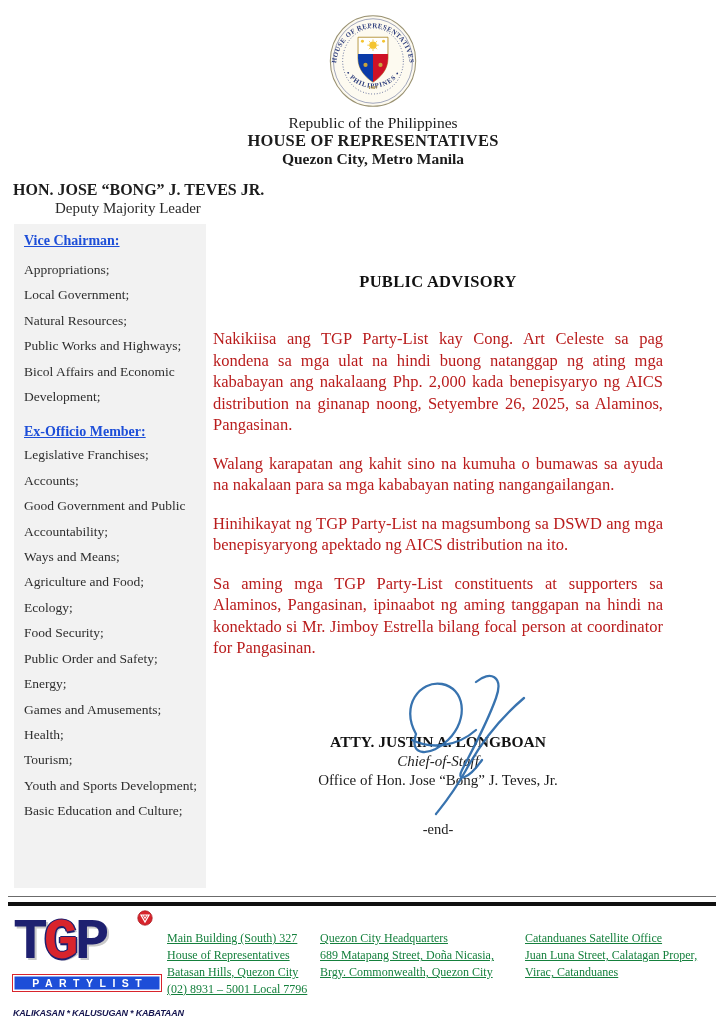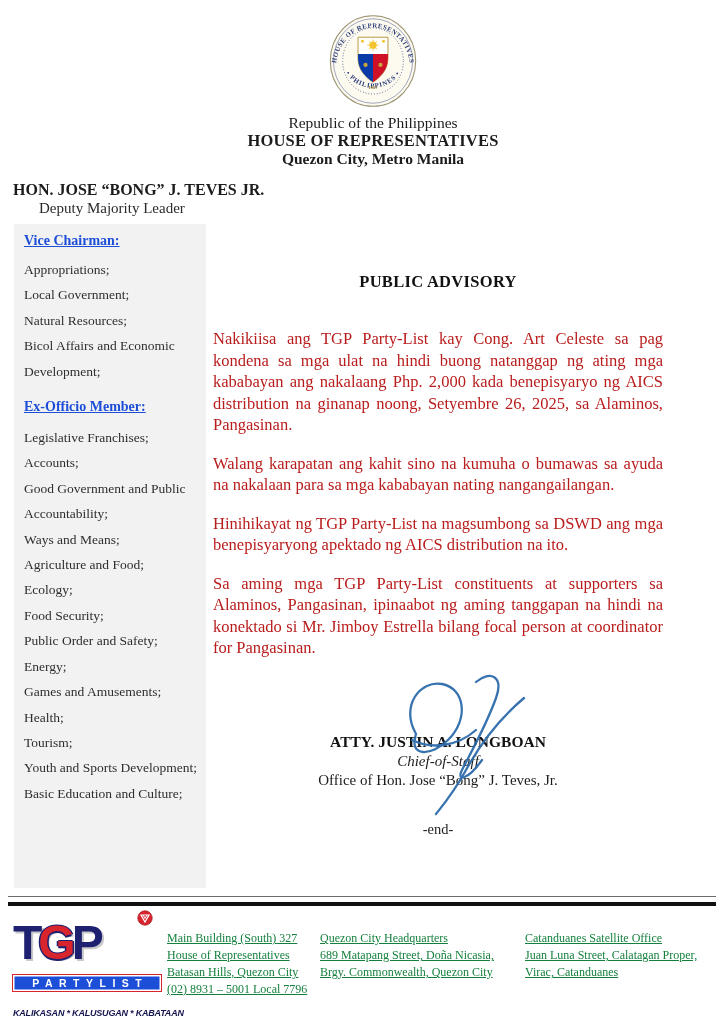--- a/index.html
+++ b/index.html
@@ -16,51 +16,51 @@
   
   .letterhead { position:absolute; left:24px; top:14px; width:698px; text-align:center; }
   .seal { display:block; margin:0 auto 6px auto; }
   .lh1 { font-size:15.5px; font-weight:400; line-height:18px; }
   .lh2 { font-size:16.5px; font-weight:700; line-height:18px; letter-spacing:.2px; }
   .lh3 { font-size:15.5px; font-weight:700; line-height:18px; }
 
   
   .official { position:absolute; left:13px; top:181px; }
   .off-name { font-size:16px; font-weight:700; line-height:18px; }
-  .off-title { font-size:15px; line-height:18px; margin-left:26px; color:#2a2a2a; }
+  .off-title { font-size:15px; line-height:18px; margin-left:42px; color:#2a2a2a; }
 
   
   .sidebar {
     position:absolute; left:14px; top:224px; width:192px; height:664px;
     background:#f2f2f2; padding:7px 6px 0 10px;
     font-size:13.5px; color:#2e2e2e;
   }
   .sb-head { font-size:14px; font-weight:700; text-decoration:underline; line-height:19px; margin-bottom:7px; color:#1d4ed8; }
-  .sb-head.second { margin-top:13px; margin-bottom:9px; }
+  .sb-head.second { margin-top:13px; margin-bottom:1px; }
   .sb-item { line-height:25.4px; }
 
   
   .content { position:absolute; left:213px; top:272px; width:450px; }
   .adv-title { font-size:16.5px; font-weight:700; text-align:center; line-height:20px; letter-spacing:.3px; margin-bottom:36px; color:#111; }
   .content p { font-size:16.5px; line-height:21.5px; text-align:justify; margin-bottom:17px; color:#b91c1c; }
   .sig-spacer { height:56px; }
   .sig-block { text-align:center; }
   .sig-name { font-size:15.5px; font-weight:700; line-height:20px; color:#111; }
   .sig-role { font-size:15px; font-style:italic; line-height:19px; }
   .sig-office { font-size:15px; line-height:19px; }
   .end-marker { text-align:center; font-size:14.5px; margin-top:30px; line-height:19px; color:#222; }
 
   .signature-ink { position:absolute; left:378px; top:668px; pointer-events:none; }
 
   
   .rule-thin  { position:absolute; left:8px; top:896px; width:708px; border-top:1px solid #6b6b6b; }
   .rule-thick { position:absolute; left:8px; top:902px; width:708px; border-top:4px solid #101010; }
 
   .logo { position:absolute; left:13px; top:914px; width:152px; }
-  .logo-letters { font-family:Liberation Sans, sans-serif; font-weight:700; font-size:48px; line-height:58px; letter-spacing:-4px; white-space:nowrap; text-shadow:2px 2px 0 #c9c9c9; }
+  .logo-letters { font-family:Liberation Mono, monospace; font-weight:700; font-size:58px; line-height:58px; letter-spacing:-4px; white-space:nowrap; text-shadow:2px 2px 0 #c9c9c9; }
   .lt-navy { color:#1e2070; }
   .lt-red  { color:#d8242c; text-shadow:-1.5px 0 0 #1e2070, 1.5px 0 0 #1e2070, 0 -1.5px 0 #1e2070, 0 1.5px 0 #1e2070, 2px 2px 0 #c9c9c9; }
   .logo-badge { position:absolute; left:124px; top:-4px; }
   .logo-bar {
     margin-top:3px; width:148px; height:16px; background:#1d4ed8;
     box-shadow:inset 0 0 0 1.5px #ffffff, 0 0 0 1px #d8242c;
     color:#fff; font-family:"Liberation Sans", sans-serif; font-weight:700;
     font-size:10.5px; line-height:16px; text-align:center; letter-spacing:6.5px; text-indent:6.5px;
   }
   .logo-tagline {
@@ -124,20 +124,21 @@
     <div class="off-name">HON. JOSE “BONG” J. TEVES JR.</div>
     <div class="off-title">Deputy Majority Leader</div>
   </section>
 
   <aside class="sidebar">
     <div class="sb-head">Vice Chairman:</div>
     <div class="sb-items">
         <div class="sb-item">Appropriations;</div>
         <div class="sb-item">Local Government;</div>
         <div class="sb-item">Natural Resources;</div>
+        <div class="sb-item">Public Works and Highways;</div>
         <div class="sb-item">Bicol Affairs and Economic Development;</div>
       </div>
     <div class="sb-head second">Ex-Officio Member:</div>
     <div class="sb-items">
         <div class="sb-item">Legislative Franchises;</div>
         <div class="sb-item">Accounts;</div>
         <div class="sb-item">Good Government and Public Accountability;</div>
         <div class="sb-item">Ways and Means;</div>
         <div class="sb-item">Agriculture and Food;</div>
         <div class="sb-item">Ecology;</div>

